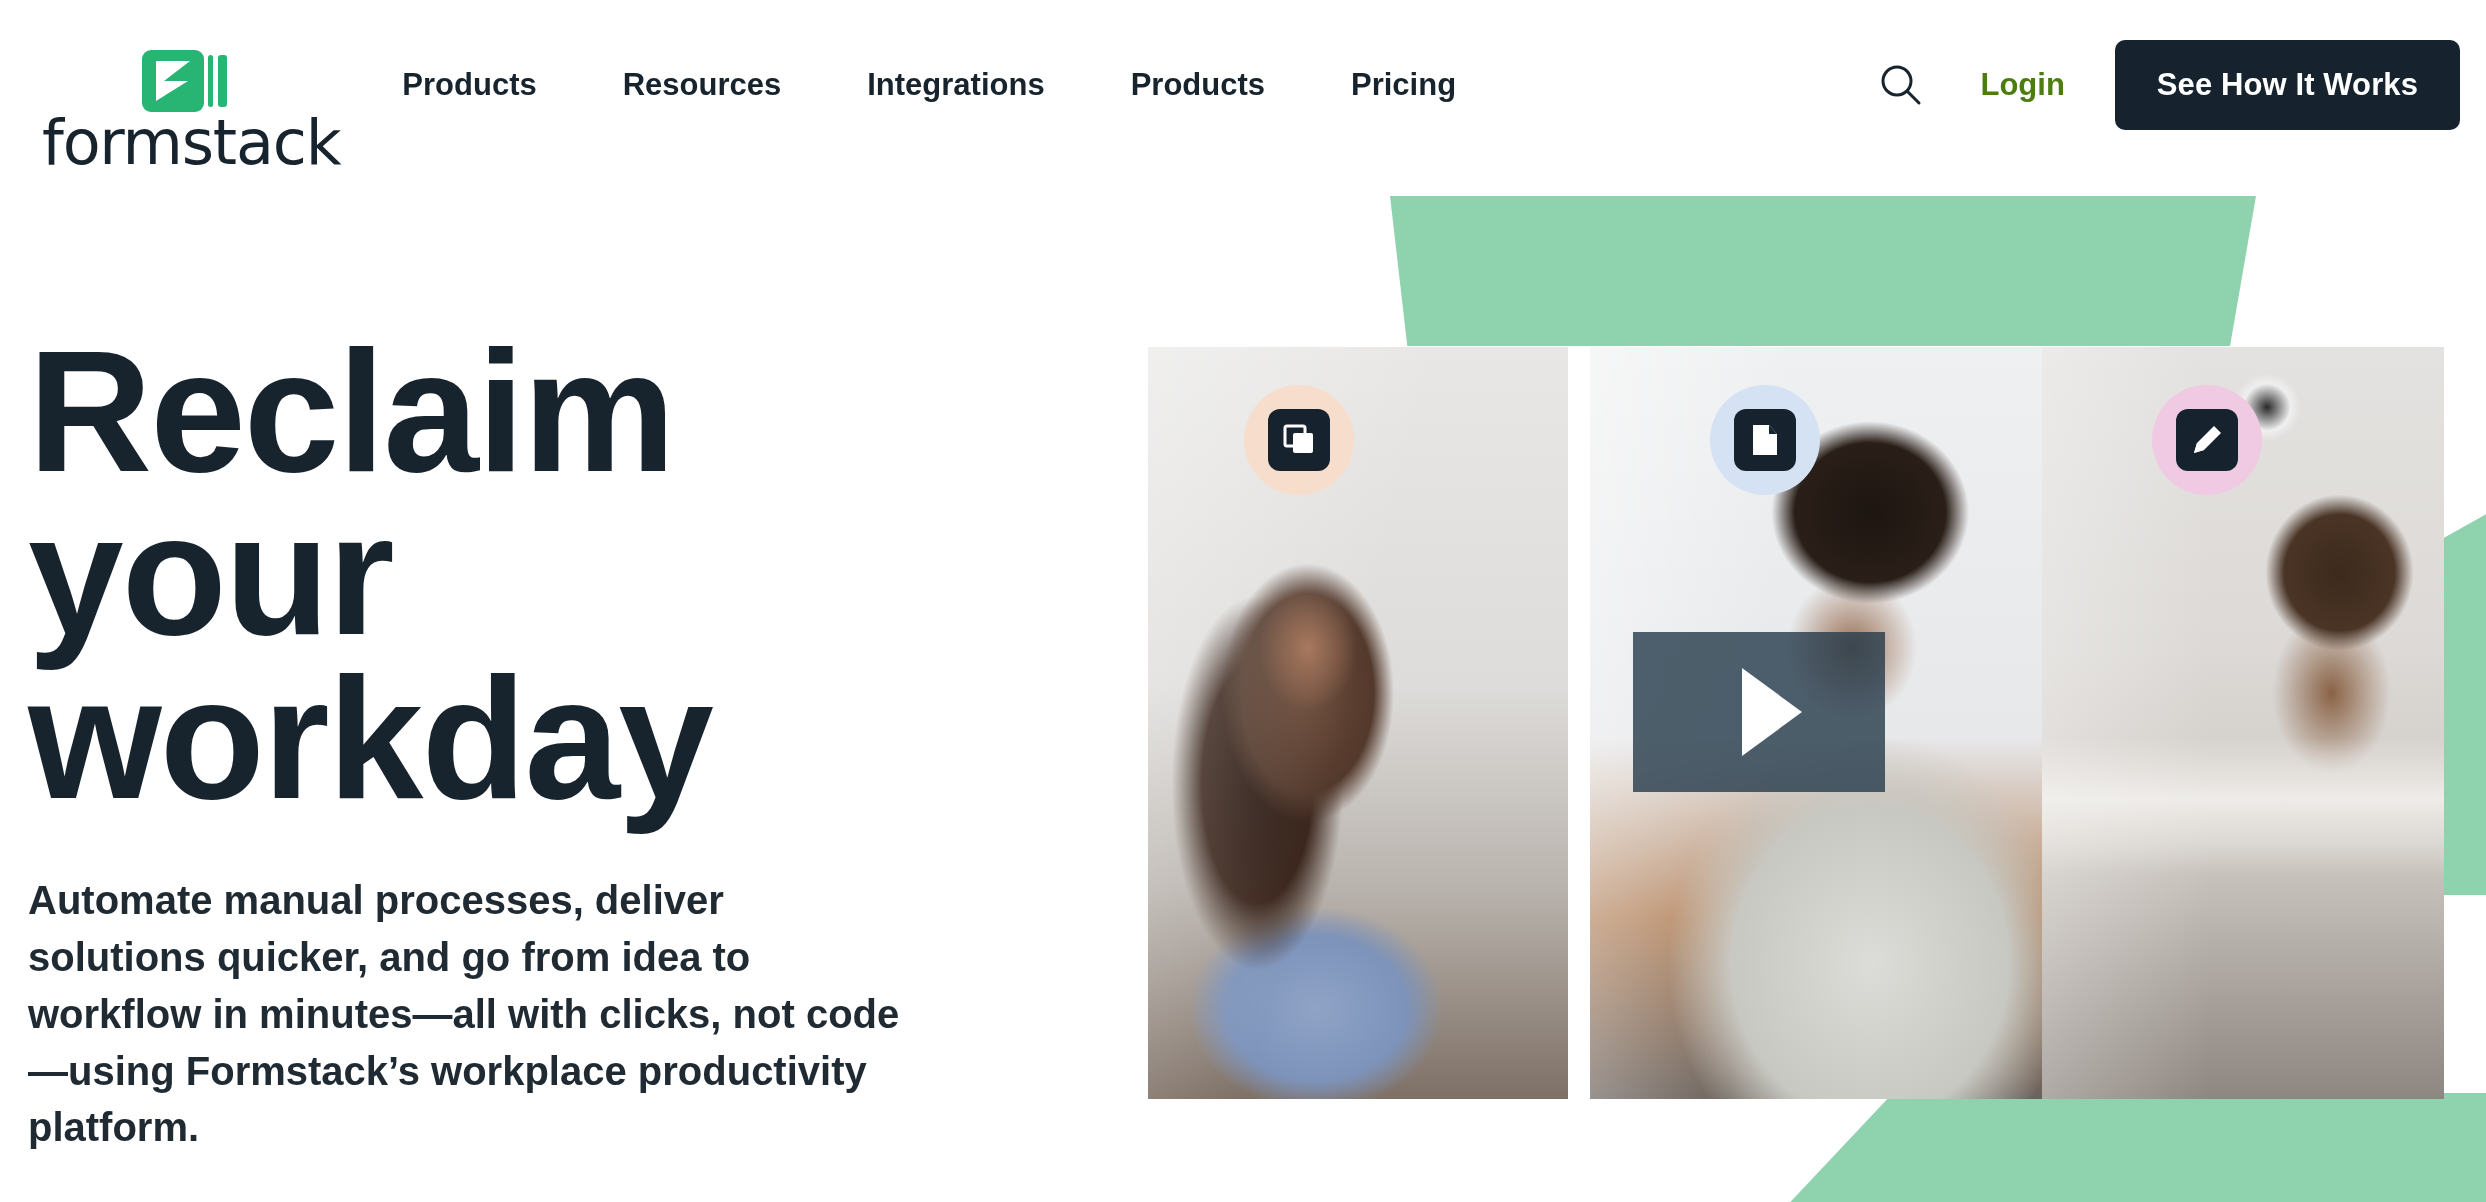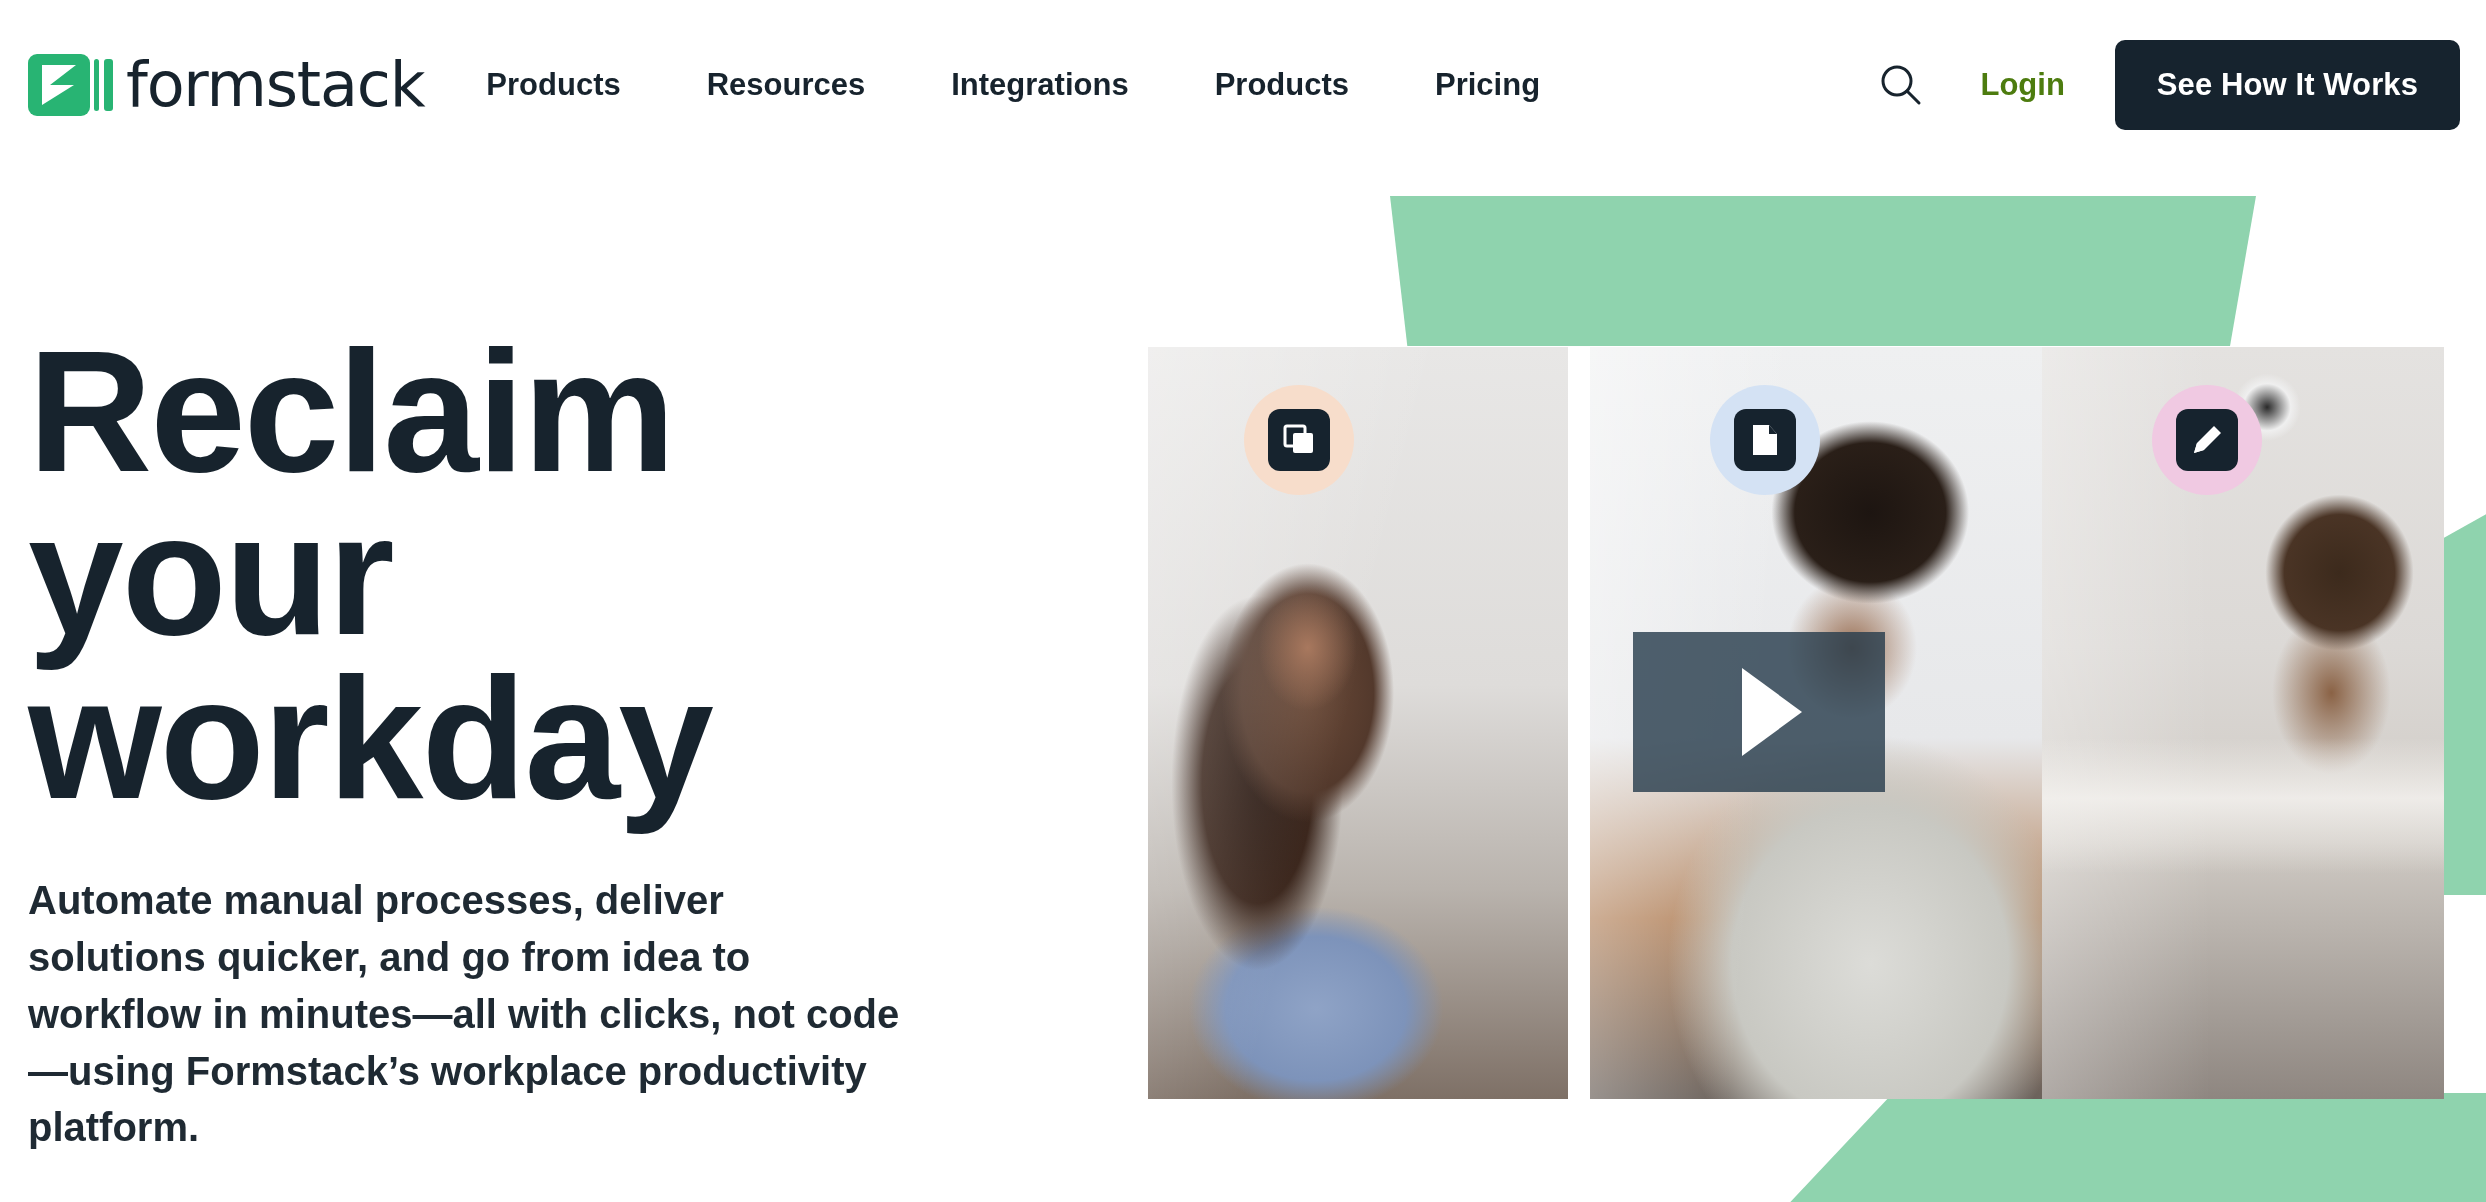--- a/index.html
+++ b/index.html
@@ -32,20 +32,21 @@
     background: #ffffff;
   }
 
   .brand {
     display: flex;
     align-items: center;
     margin-left: 28px;
     height: 70px;
     text-decoration: none;
     cursor: pointer;
+    flex-direction: column;
   }
   .brand-mark {
     position: relative;
     width: 84px;
     height: 62px;
     flex: none;
   }
   .brand-square {
     position: absolute;
     left: 0; top: 0;

